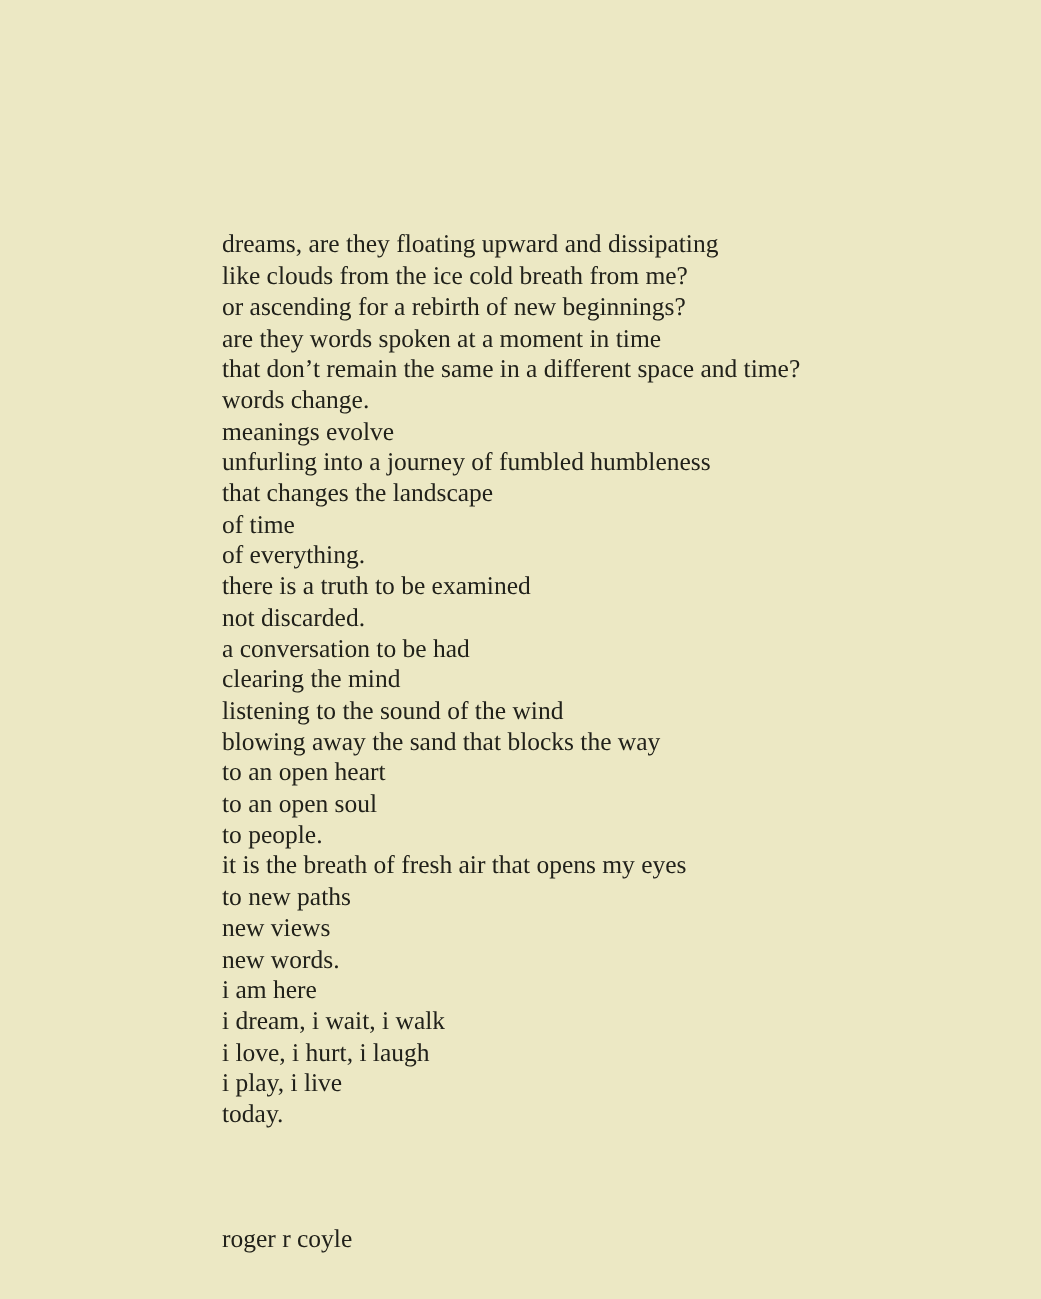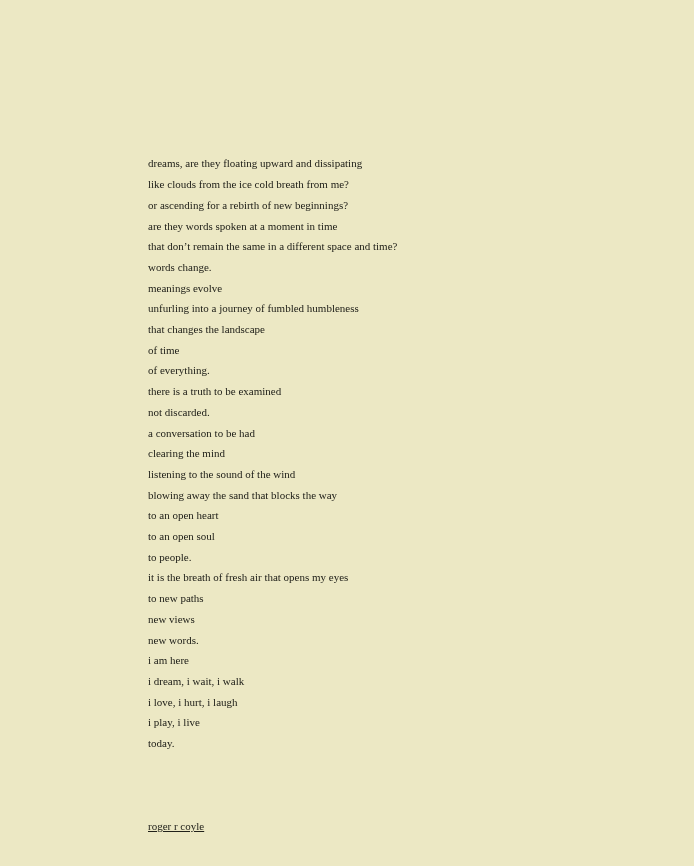--- a/index.html
+++ b/index.html
@@ -12,30 +12,29 @@
     background: #ece8c4;
     position: relative;
     overflow: hidden;
     font-family: "Liberation Serif", "DejaVu Serif", serif;
   }
   .poem-block {
     position: absolute;
     left: 148px;
     top: 112px;
     color: #21211a;
-    font-size: 11px;
+    font-size: 17px;
     line-height: 20.7px;
     white-space: pre;
   }
   .poem-line {
     min-height: 20.7px;
   }
   .attribution {
     margin-top: 20.7px; 
-    text-decoration: underline;
   }
 </style>
 </head>
 <body>
 
 <div class="poem-block">
   <div><div class="poem-line">dreams, are they floating upward and dissipating</div><div class="poem-line">like clouds from the ice cold breath from me?</div><div class="poem-line">or ascending for a rebirth of new beginnings?</div><div class="poem-line">are they words spoken at a moment in time</div><div class="poem-line">that don’t remain the same in a different space and time?</div><div class="poem-line">words change.</div><div class="poem-line">meanings evolve</div><div class="poem-line">unfurling into a journey of fumbled humbleness</div><div class="poem-line">that changes the landscape</div><div class="poem-line">of time</div><div class="poem-line">of everything.</div><div class="poem-line">there is a truth to be examined</div><div class="poem-line">not discarded.</div><div class="poem-line">a conversation to be had</div><div class="poem-line">clearing the mind</div><div class="poem-line">listening to the sound of the wind</div><div class="poem-line">blowing away the sand that blocks the way</div><div class="poem-line">to an open heart</div><div class="poem-line">to an open soul</div><div class="poem-line">to people.</div><div class="poem-line">it is the breath of fresh air that opens my eyes</div><div class="poem-line">to new paths</div><div class="poem-line">new views</div><div class="poem-line">new words.</div><div class="poem-line">i am here</div><div class="poem-line">i dream, i wait, i walk</div><div class="poem-line">i love, i hurt, i laugh</div><div class="poem-line">i play, i live</div><div class="poem-line">today.</div></div>
   <div class="attribution">roger r coyle</div>
 </div>
 

